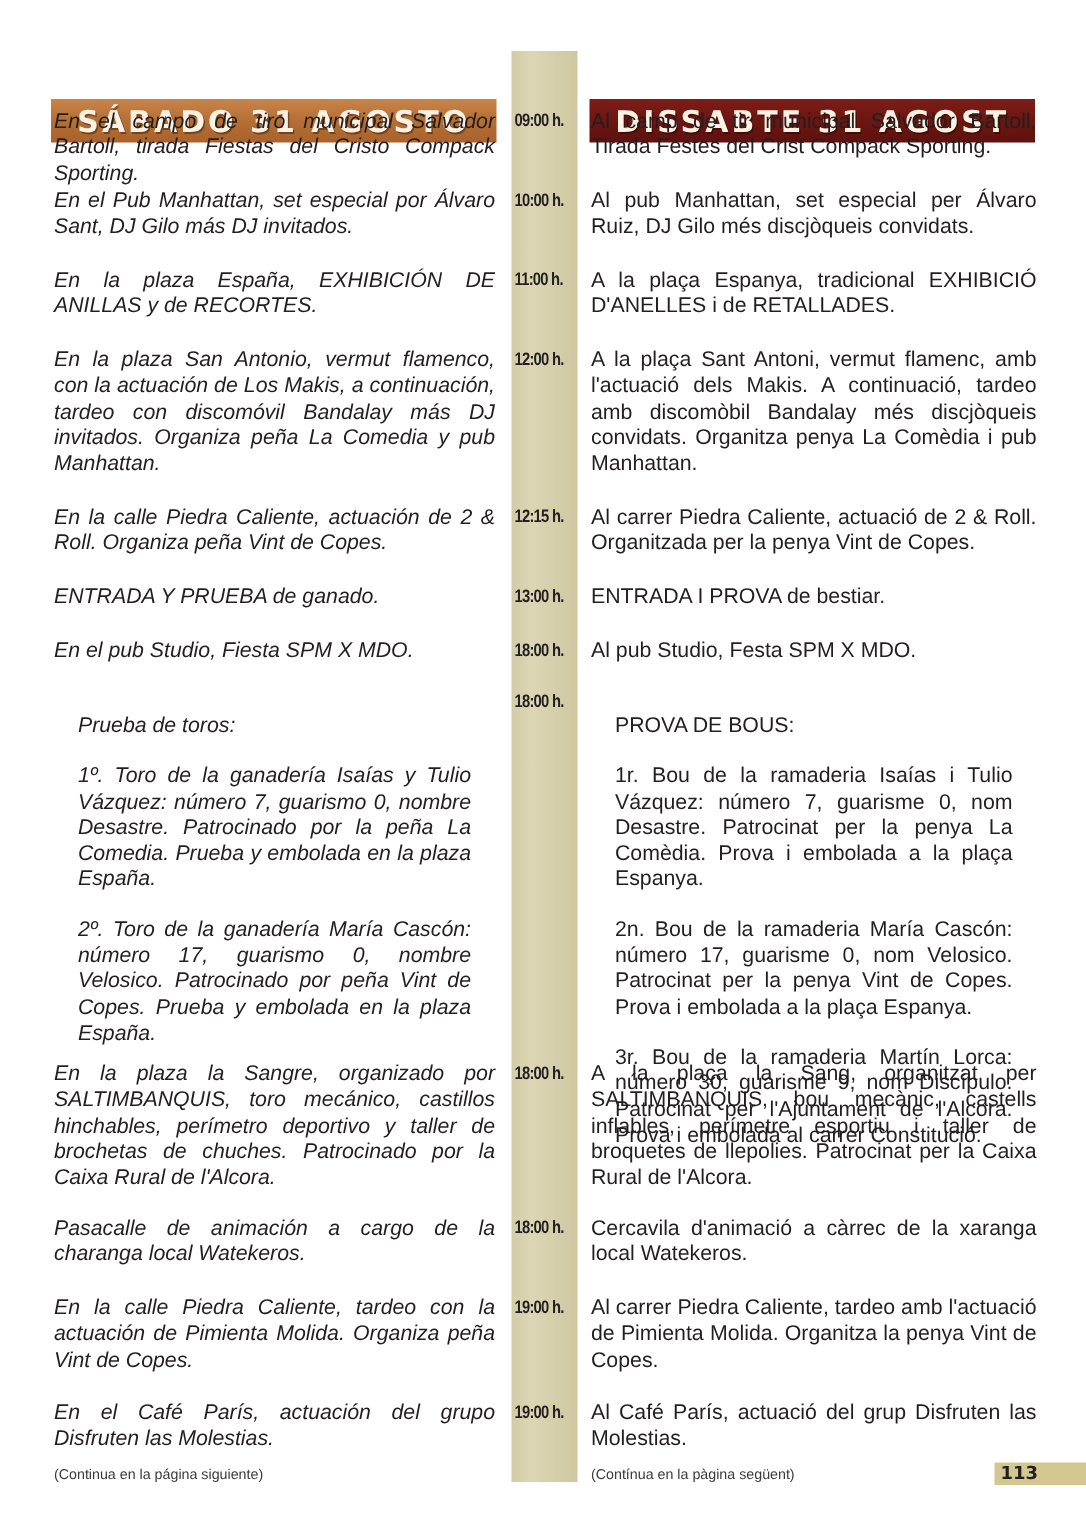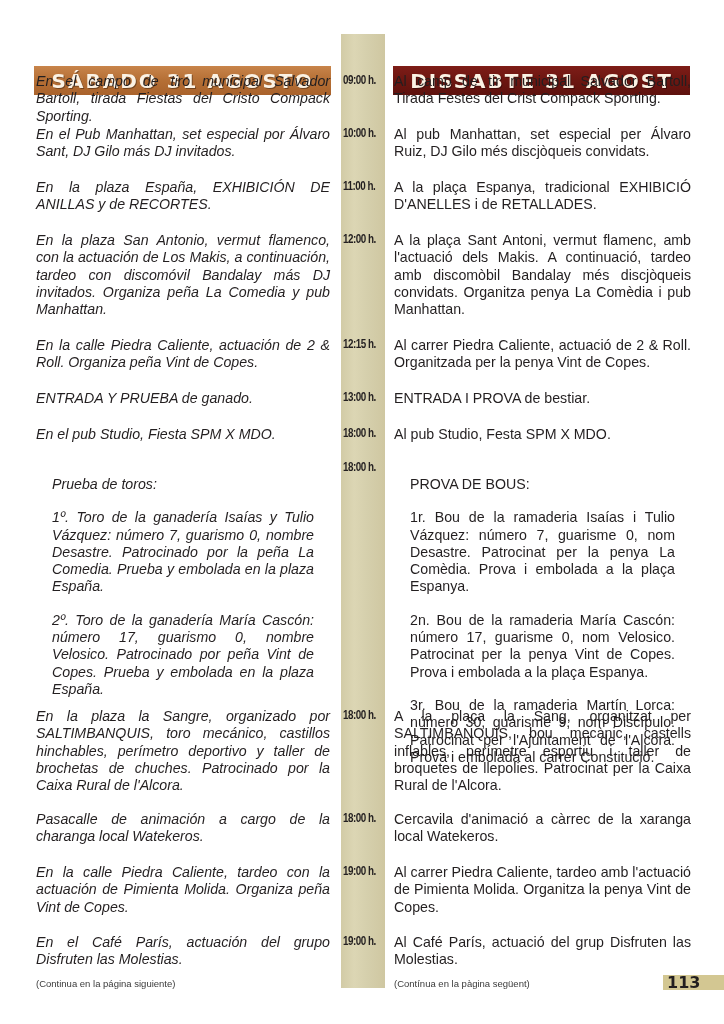--- a/index.html
+++ b/index.html
@@ -13,21 +13,21 @@
   .timecol { position: absolute; left: 341px; top: 34px; width: 44px; height: 954px;
              background: linear-gradient(90deg, #d2cba6 0%, #dcd6b4 30%, #d5cfac 60%, #cfc7a1 100%); }
   .es { position: absolute; left: 36px; width: 294px; font-size: 14.2px; line-height: 17.3px; text-align: justify; font-style: italic; }
   .ca { position: absolute; left: 394px; width: 297px; font-size: 14.2px; line-height: 17.3px; text-align: justify; }
   .time { position: absolute; left: 343px; width: 46px; font-family: "Liberation Sans", sans-serif; font-weight: bold;
           font-size: 12px; letter-spacing: -0.6px; transform: scaleX(0.82); transform-origin: left top; white-space: nowrap;
           color: #231f20; line-height: 17px; }
   .es p, .ca p { margin: 16px; }
   .footnote { position: absolute; top: 978px; font-size: 9.5px; color: #3a3a3a; }
   .pagenum { position: absolute; left: 663px; top: 975px; width: 61px; height: 15px; background: #d3c792;
-             font-family: "DejaVu Sans", sans-serif; font-weight: bold; font-size: 16px; line-height: 15px; padding-left: 4px;
+             font-family: "DejaVu Sans", sans-serif; font-weight: bold; font-size: 12px; line-height: 15px; padding-left: 4px;
              box-sizing: border-box; color: #231f20; }
 </style>
 </head>
 <body>
 
 <div class="banner banner-left">SÁBADO 31 AGOSTO</div>
 <div class="banner banner-right">DISSABTE 31 AGOST</div>
 <div class="timecol"></div>
 
 <div class="es" style="top:73px">En el campo de tiro municipal Salvador Bartoll, tirada Fiestas del Cristo Compack Sporting.</div>

